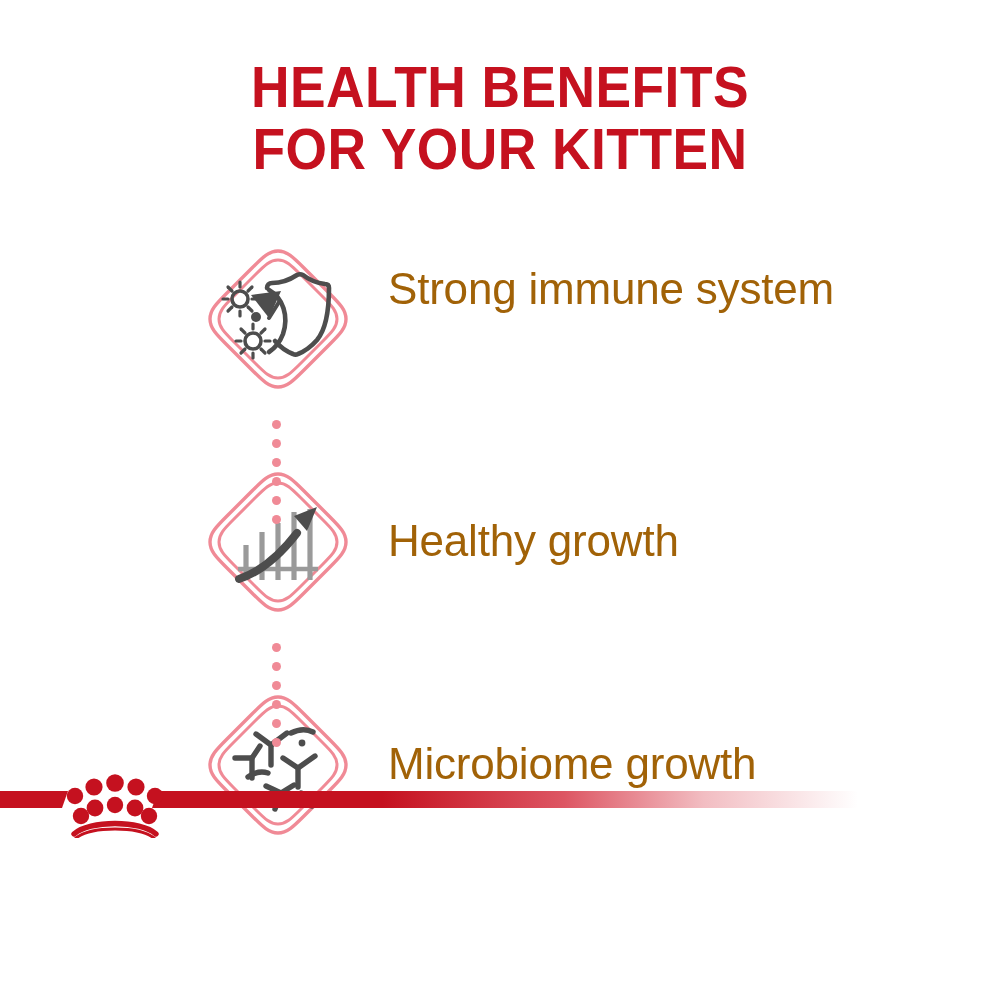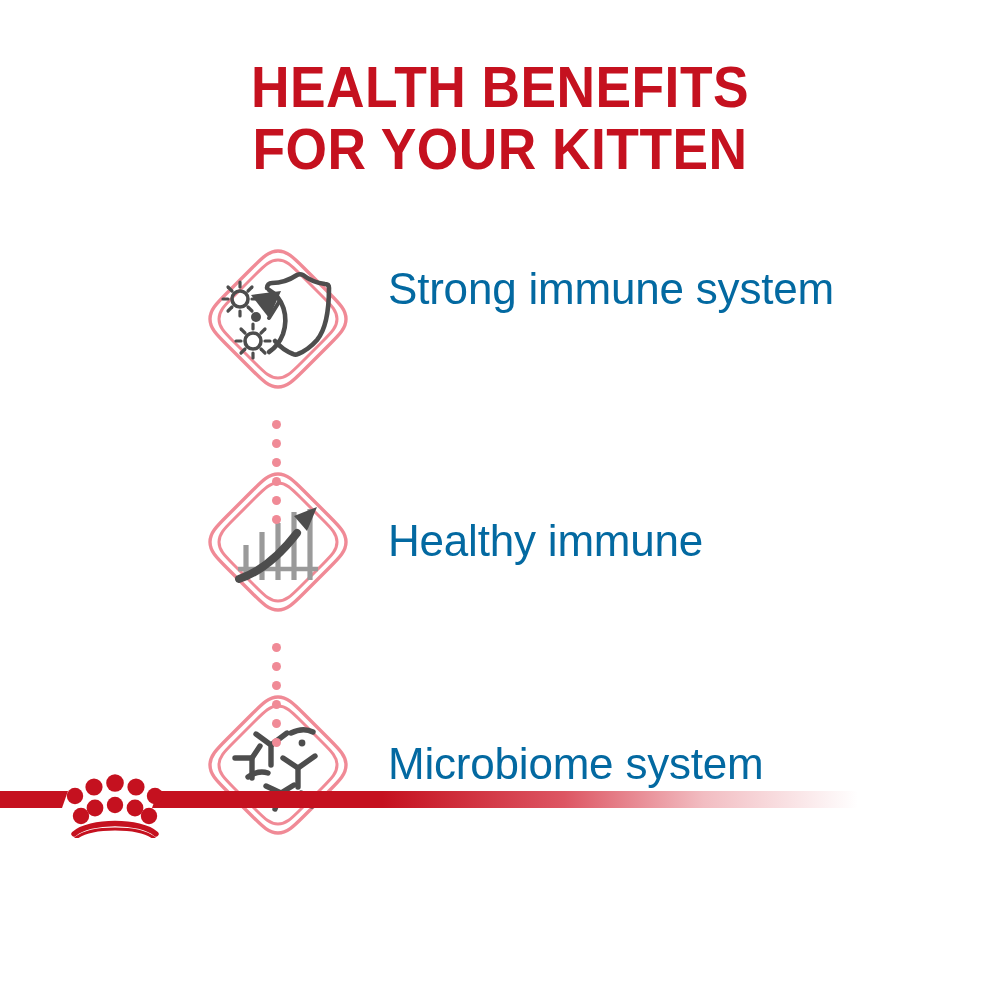--- a/index.html
+++ b/index.html
@@ -44,21 +44,21 @@
     left:205px;top:0;
     width:146px;height:146px;
   }
   .badge svg{display:block;width:146px;height:146px;}
 
   .label{
     position:absolute;
     left:388px;
     top:0;
     width:600px;
-    color:#0369a1;
+    color:#a16207;
     font-size:44px;
     line-height:58px;
     font-weight:normal;
     letter-spacing:-0.2px;
   }
   .row-1 .label{top:14px;}
   .row-2 .label{top:43px;}
   .row-3 .label{top:43px;}
 
   
@@ -198,21 +198,21 @@
             <line x1="89" y1="43" x2="89" y2="111"></line>
             <line x1="105" y1="40" x2="105" y2="111"></line>
           </g>
 
           <line x1="33" y1="100" x2="113" y2="100" stroke="#9A9A9A" stroke-width="4.4"></line>
 
           <path d="M34 110 C52 104 72 90 92 64" fill="none" stroke="#4D4D4D" stroke-width="8" stroke-linecap="round"></path>
           <path d="M112 38 L89 47 L102 62 Z" fill="#4D4D4D"></path>
         </svg>
       </div>
-      <div class="label">Healthy immune</div>
+      <div class="label">Healthy growth</div>
     </div>
 
     <div class="row row-3">
       <div class="badge">
         <svg viewBox="0 0 146 146" xmlns="http://www.w3.org/2000/svg">
           <path d="M73 5 C82 5 88 11 99 22 L124 47 C135 58 141 64 141 73 C141 82 135 88 124 99
                    L99 124 C88 135 82 141 73 141 C64 141 58 135 47 124 L22 99 C11 88 5 82 5 73
                    C5 64 11 58 22 47 L47 22 C58 11 64 5 73 5 Z" fill="none" stroke="#F08A96" stroke-width="3.4"></path>
           <path d="M73 14 C81 14 86 19 95.5 28.5 L117.5 50.5 C127 60 132 65 132 73
                    C132 81 127 86 117.5 95.5 L95.5 117.5 C86 127 81 132 73 132
@@ -234,21 +234,21 @@
             <path d="M89 93 L76 101"></path>
 
             <path d="M86 41 C94 37 102 37 108 40"></path>
             <path d="M43 85 C50 80 57 79 63 81"></path>
             <path d="M96 101 C102 104 106 109 107 114"></path>
           </g>
           <circle cx="97" cy="51" r="3.4" fill="#4D4D4D"></circle>
           <circle cx="56" cy="108" r="3.4" fill="#4D4D4D"></circle>
         </svg>
       </div>
-      <div class="label">Microbiome system</div>
+      <div class="label">Microbiome growth</div>
     </div>
   </div>
 
   <div class="connector conn-1">
     <div class="dot"></div>
     <div class="dot"></div>
     <div class="dot"></div>
     <div class="dot"></div>
     <div class="dot"></div>
     <div class="dot"></div>

